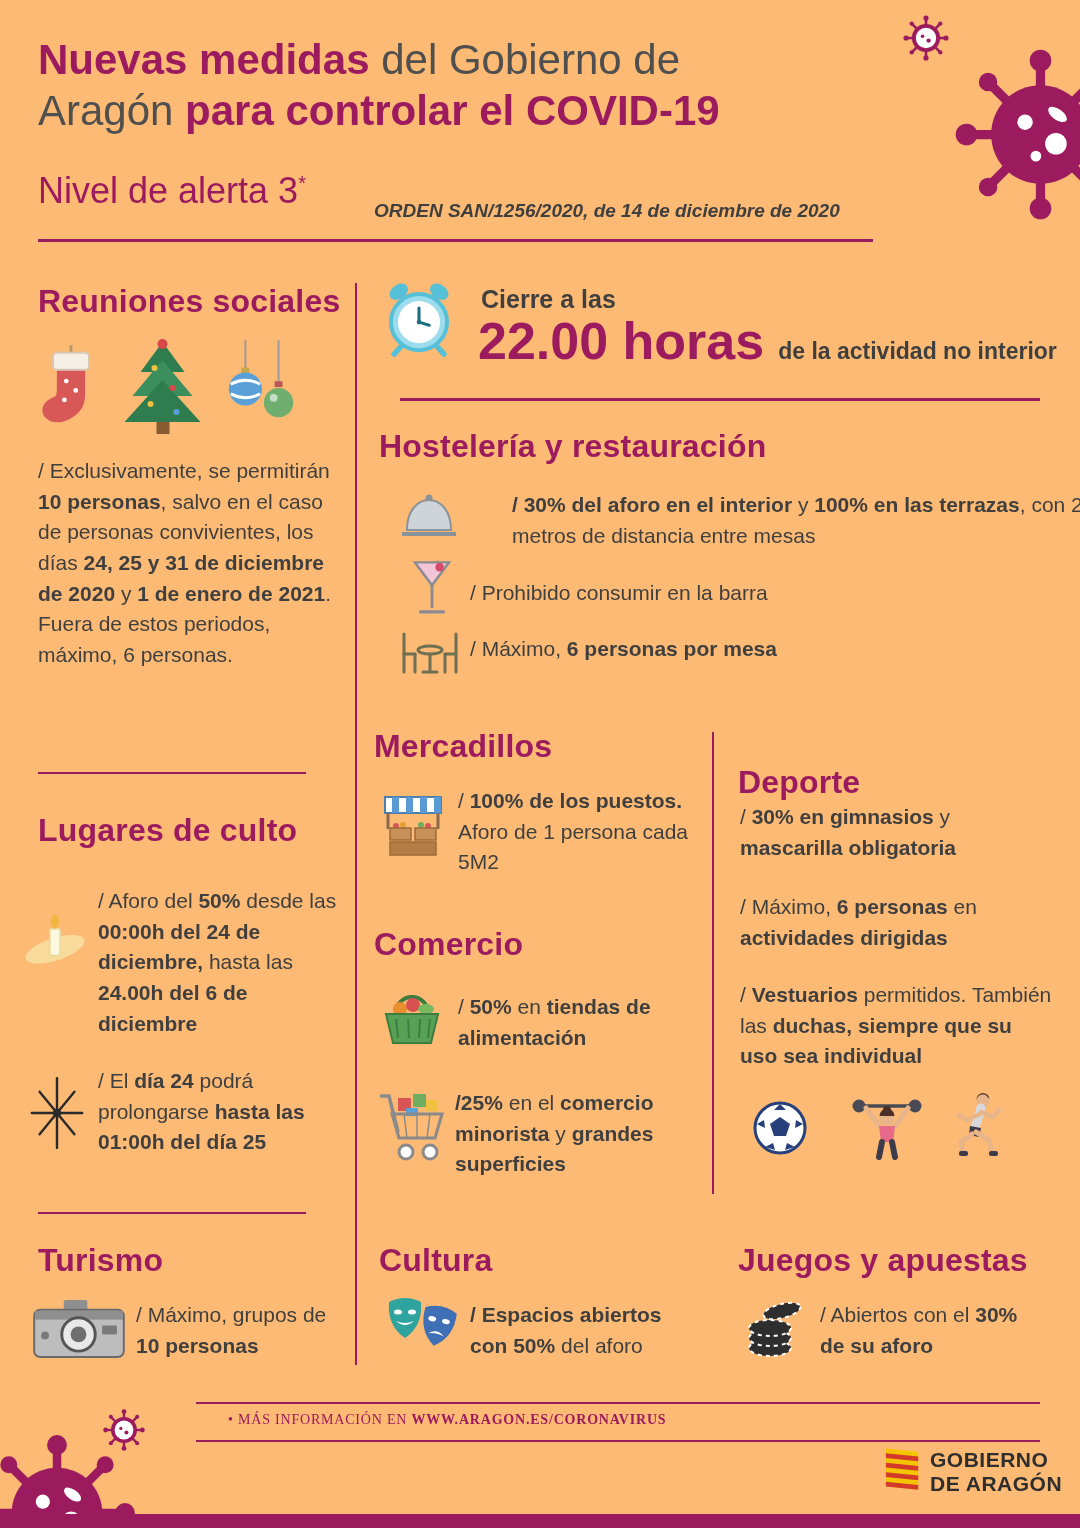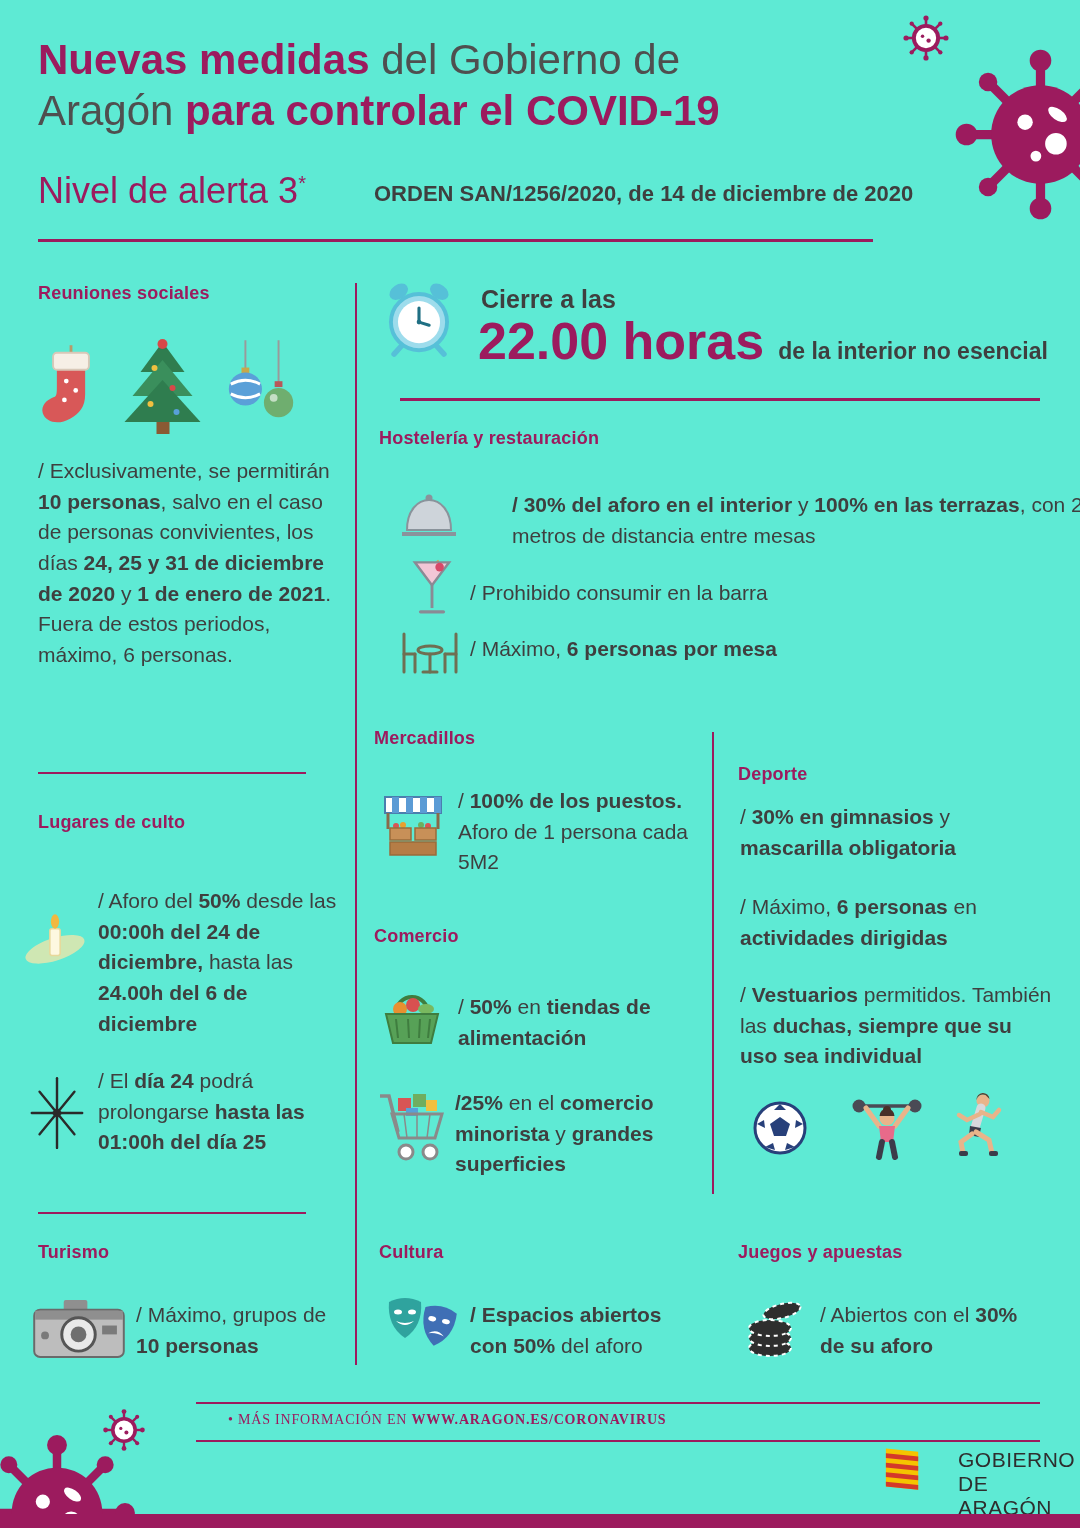--- a/index.html
+++ b/index.html
@@ -2,33 +2,33 @@
 <html><head>
 <meta charset="utf-8">
 <style>
   :root{
     --accent:#9c1b5e;
     --dark:#3f3f3f;
   }
   *{margin:0;padding:0;box-sizing:border-box;}
   html,body{background:#ffffff;}
   body{width:1080px;font-family:"Liberation Sans",sans-serif;}
-  .page{position:relative;width:1080px;height:1528px;background:#5eead4;overflow:hidden;}
+  .page{position:relative;width:1080px;height:1528px;background:#fdba74;overflow:hidden;}
   .abs{position:absolute;}
   .b{font-weight:700;}
   .c-accent{color:var(--accent);}
   .rule{background:var(--accent);}
-  .sec-title{font-size:18px;font-weight:700;color:var(--accent);letter-spacing:.2px;}
+  .sec-title{font-size:32px;font-weight:700;color:var(--accent);letter-spacing:.2px;}
   .body-text{font-size:21px;line-height:1.46;color:var(--dark);}
 
   
   #hdr-title{left:38px;top:34px;width:860px;font-size:42px;line-height:1.22;color:#4f4f4f;white-space:pre-wrap;}
   #alert{left:38px;top:170px;font-size:36px;color:var(--accent);}
   #alert sup{font-size:20px;}
-  #order{left:374px;top:181px;font-size:22px;font-weight:700;color:#3f3f3f;}
+  #order{left:374px;top:200px;font-size:19px;font-style:italic;font-weight:700;color:#3f3f3f;}
   #hdr-rule{left:38px;top:239px;width:835px;height:3px;}
   #virus-tr-big{left:948px;top:42px;width:185px;height:185px;}
   #virus-tr-small{left:900px;top:12px;width:52px;height:52px;}
 
   
   #reuniones-title{left:38px;top:283px;}
   #xmas-icons{left:38px;top:334px;width:300px;height:104px;display:flex;align-items:flex-end;gap:16px;}
   #reuniones-body{left:38px;top:456px;width:300px;}
   #div1{left:38px;top:772px;width:268px;height:2px;}
   #culto-title{left:38px;top:812px;}
@@ -88,21 +88,21 @@
   #chips{left:744px;top:1296px;width:62px;height:64px;}
   #jue-body{left:820px;top:1300px;width:218px;}
 
   
   #frule1{left:196px;top:1402px;width:844px;height:2px;}
   #finfo{left:228px;top:1412px;font-size:14px;letter-spacing:.8px;color:var(--accent);font-family:Liberation Serif, serif;}
   #frule2{left:196px;top:1440px;width:844px;height:2px;}
   #virus-bl-big{left:-28px;top:1428px;width:170px;height:170px;}
   #virus-bl-small{left:100px;top:1406px;width:48px;height:48px;}
   #flag{left:884px;top:1446px;width:38px;height:50px;}
-  #logo-text{left:930px;top:1448px;font-size:21px;font-weight:400;color:#2e2e2e;line-height:1.15;letter-spacing:.5px;margin-left:28px;}
+  #logo-text{left:930px;top:1448px;font-size:21px;font-weight:700;color:#2e2e2e;line-height:1.15;letter-spacing:.5px;}
   #bottom-bar{left:0;top:1514px;width:1080px;height:14px;background:var(--accent);}
 </style>
 </head>
 <body>
 
 <svg width="0" height="0" style="position:absolute" aria-hidden="true">
   <defs>
     <symbol id="sym-virus-fill" viewBox="0 0 120 120">
       <g stroke="#9c1b5e" stroke-width="6">
         <line x1="60" y1="60" x2="60" y2="12"></line>
@@ -257,21 +257,21 @@
     <circle cx="50" cy="54" r="27" fill="#ffffff"></circle>
     <g stroke="#1f6f83" stroke-width="4" stroke-linecap="round">
       <line x1="50" y1="54" x2="50" y2="36"></line>
         <line x1="50" y1="54" x2="63" y2="58"></line>
     </g>
     <circle cx="50" cy="54" r="3" fill="#1f6f83"></circle>
   </svg>
   <div class="abs" id="closing-l1">Cierre a las</div>
   <div class="abs" id="closing-row">
     <span class="time">22.00 horas</span>
-    <span class="rest">de la interior no esencial</span>
+    <span class="rest">de la actividad no interior</span>
   </div>
   <div class="abs rule" id="rule-right"></div>
 
   <div class="abs sec-title" id="host-title">Hostelería y restauración</div>
   <svg class="abs" id="host-r1-icon" viewBox="0 0 54 50">
     <circle cx="27" cy="6" r="3.5" fill="#8a939b"></circle>
     <path d="M5 38 C5 18 16 8 27 8 C38 8 49 18 49 38 Z" fill="#ced4da" stroke="#8a939b" stroke-width="2"></path>
     <line x1="0" y1="42" x2="54" y2="42" stroke="#8a939b" stroke-width="4" stroke-linecap="round"></line>
   </svg>
   <div class="abs body-text" id="host-r1-text"><span class="b">/ 30% del aforo en el interior</span><span> y </span><span class="b">100% en las terrazas</span><span>, con 2 metros de distancia entre mesas</span></div>

